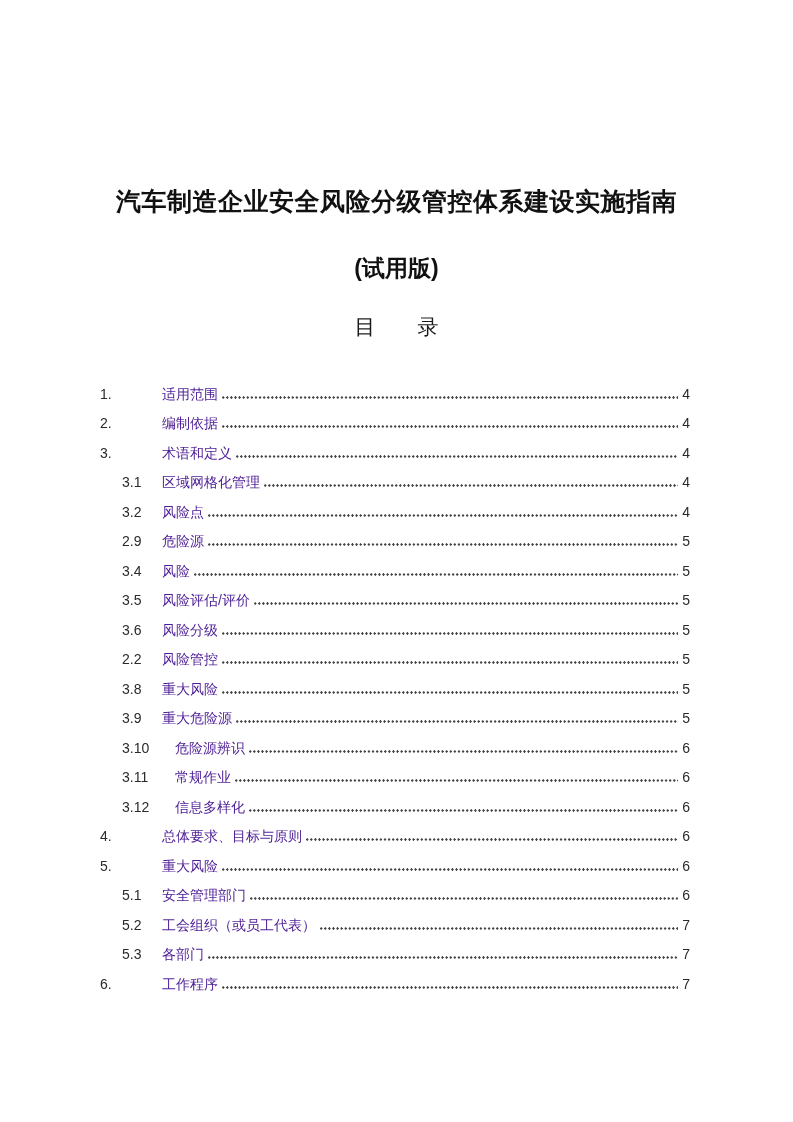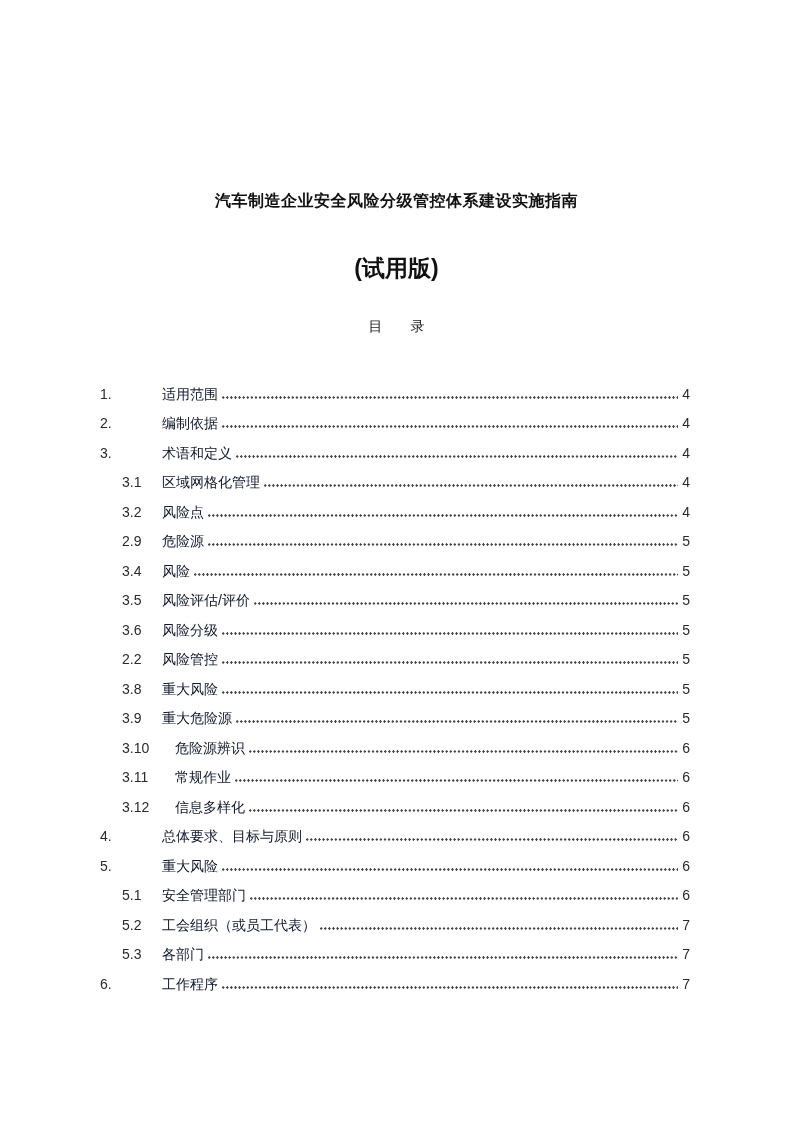--- a/index.html
+++ b/index.html
@@ -17,40 +17,40 @@
   .doc {
     width: 793px;
     height: 1122px;
     box-sizing: border-box;
     position: relative;
   }
   .title {
     margin: 0;
     padding-top: 186px;
     text-align: center;
-    font-size: 16px;
+    font-size: 25px;
     line-height: 30px;
     font-weight: bold;
     color: #111111;
     letter-spacing: 0.5px;
   }
   .subtitle {
     margin: 0;
     margin-top: 37px;
     text-align: center;
     font-size: 23px;
     line-height: 30px;
     font-weight: bold;
     color: #111111;
   }
   .toc-heading {
     margin-top: 30px;
     text-align: center;
     font-family: "Liberation Serif", "DejaVu Serif", serif;
-    font-size: 14px;
+    font-size: 21px;
     line-height: 28px;
     font-weight: normal;
     color: #1a1a1a;
   }
   .toc {
     margin-top: 32px;
   }
   .toc-row {
     display: flex;
     align-items: flex-end;
@@ -61,21 +61,21 @@
     color: #242424;
   }
   .toc-row .num {
     flex: 0 0 auto;
     white-space: pre;
     color: #2a2a2a;
   }
   .toc-row .label {
     flex: 0 0 auto;
     white-space: pre;
-    color: #0f172a;
+    color: #4c1d95;
   }
   .toc-row.lvl1 { padding-left: 100px; }
   .toc-row.lvl1 .num { width: 62px; }
   .toc-row.lvl2 { padding-left: 122px; }
   .toc-row.lvl2 .num { width: 40px; }
   .toc-row.lvl2.wide .num { width: 53px; }
   .dots {
     flex: 1 1 auto;
     align-self: flex-end;
     height: 3px;

